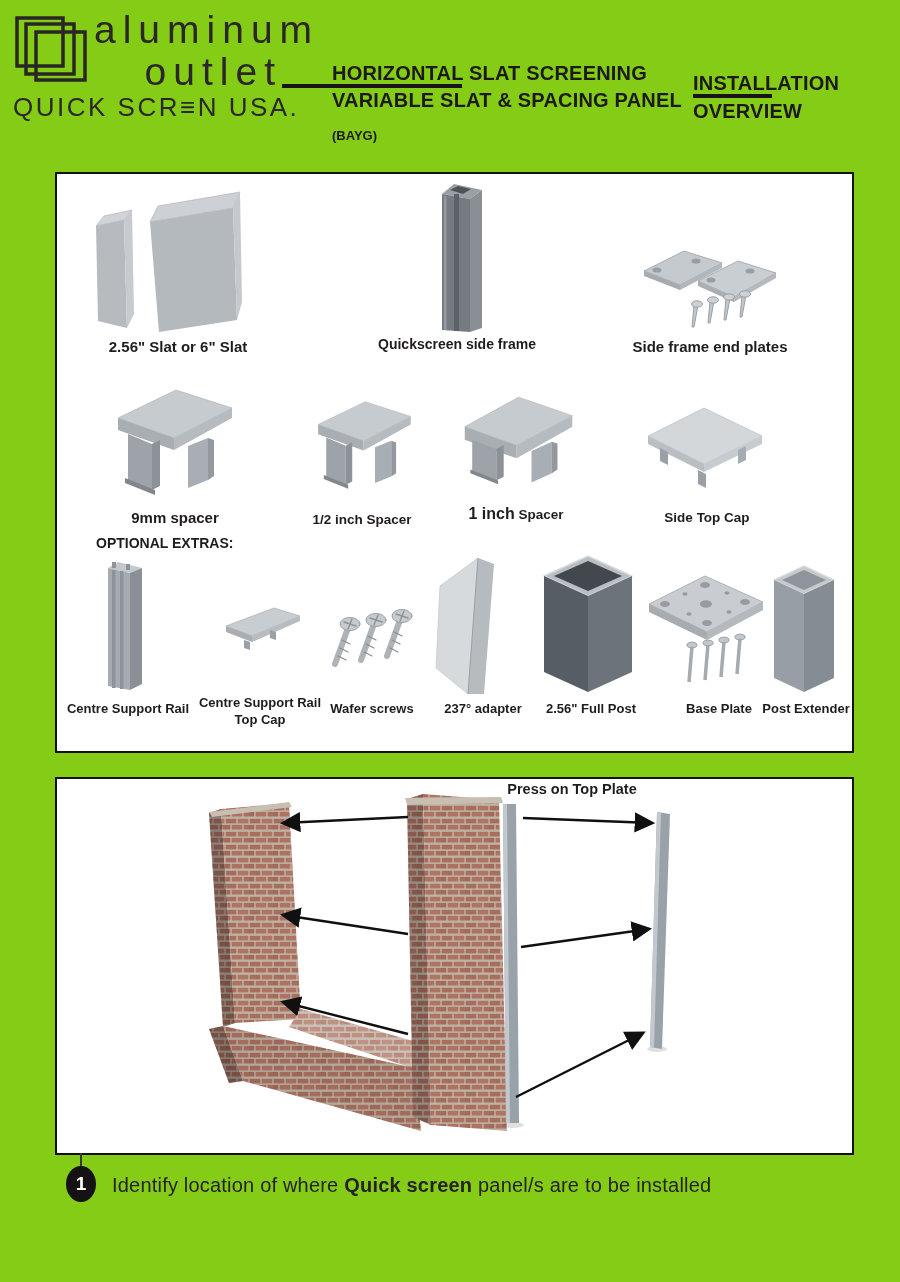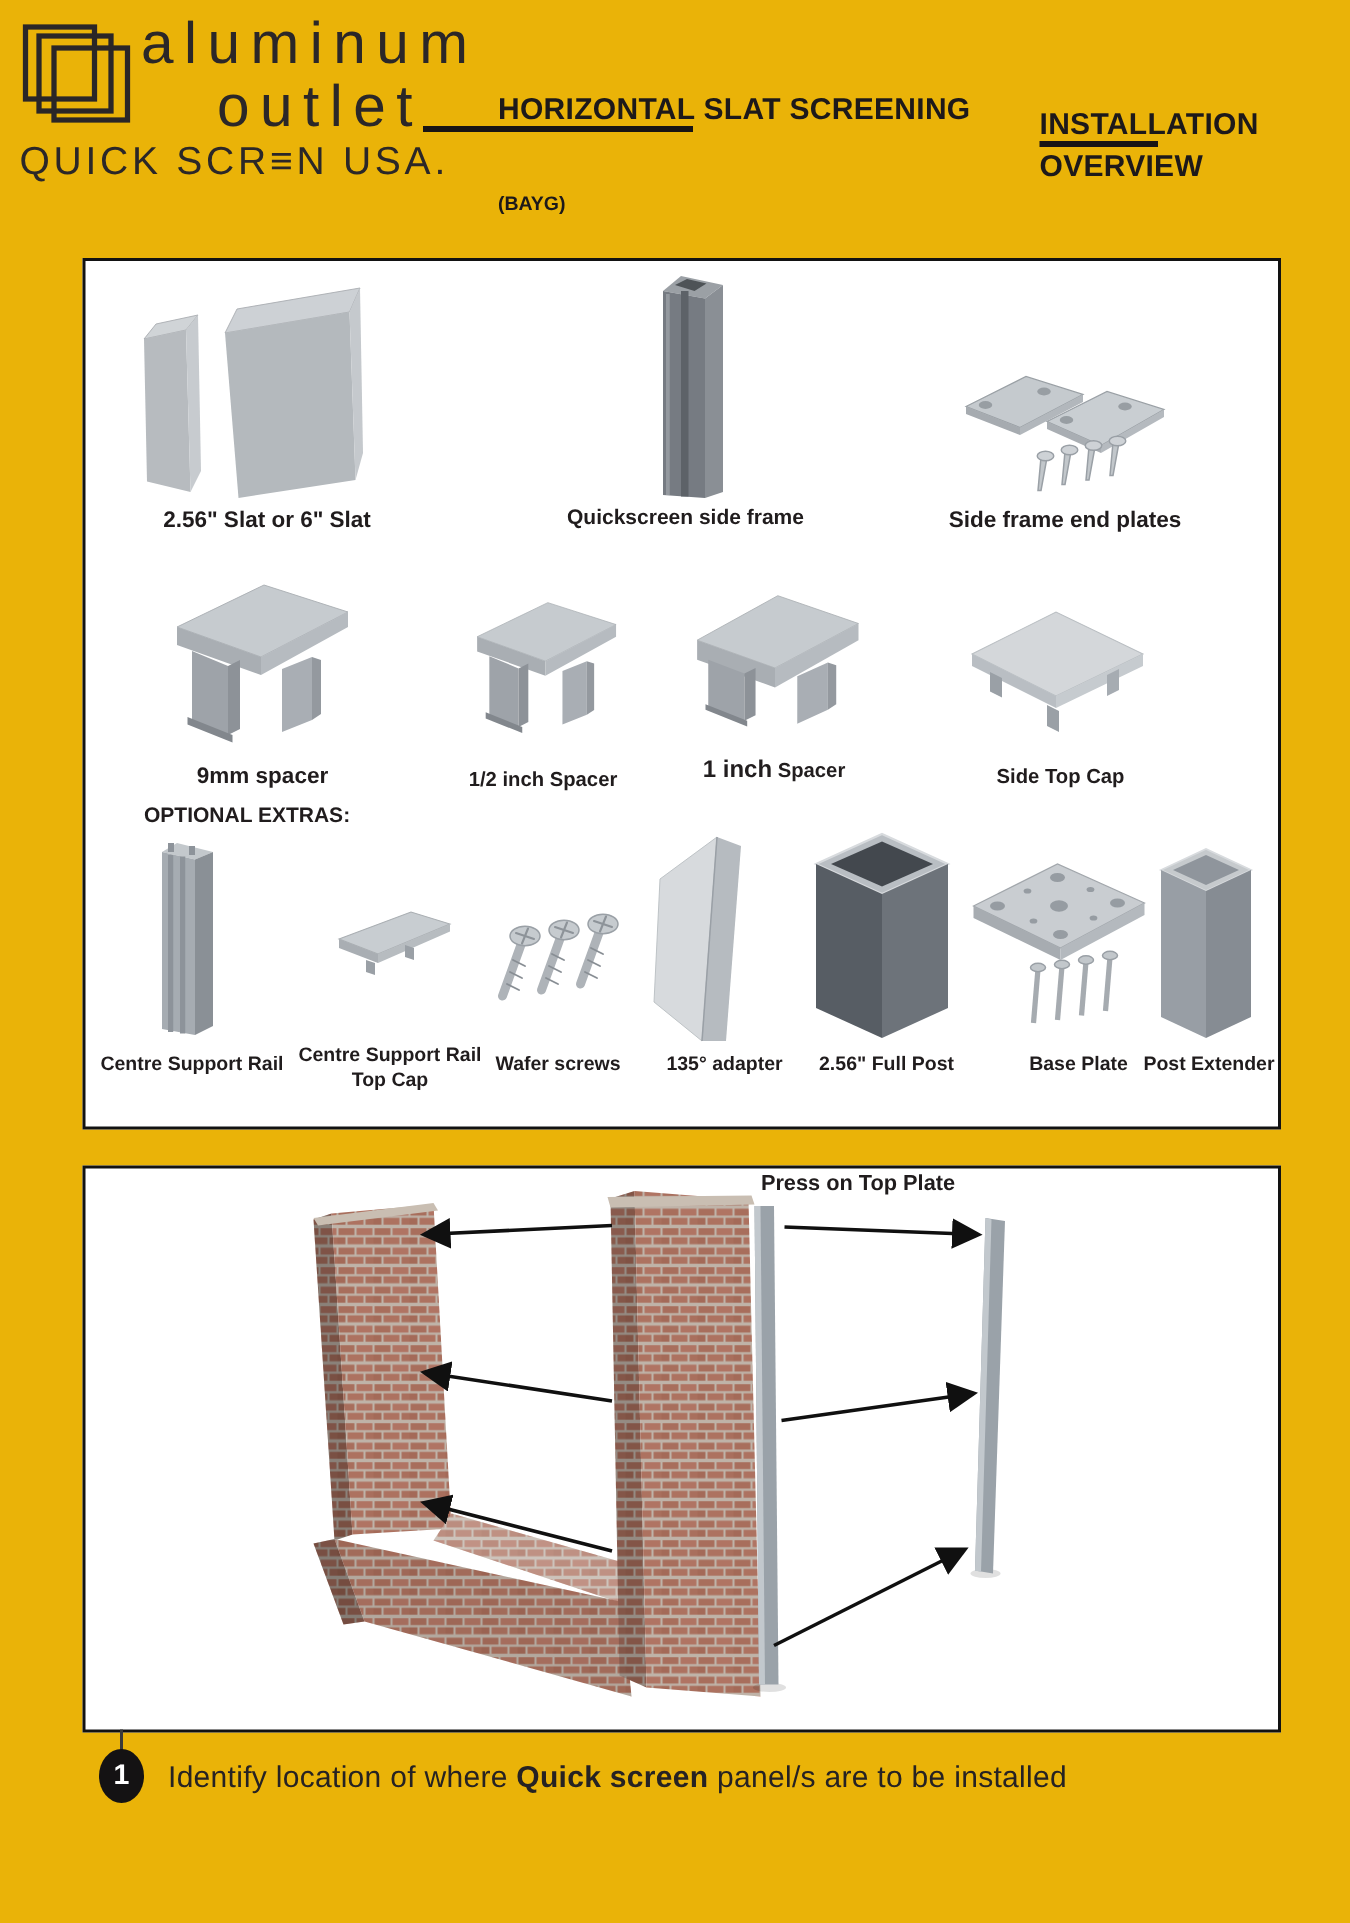--- a/index.html
+++ b/index.html
@@ -1,16 +1,16 @@
 <!DOCTYPE html>
 <html><head>
 <meta charset="utf-8">
 <style>
   html,body{margin:0;padding:0;background:#ffffff;}
-  .page{position:relative;width:900px;height:1282px;background:#eab308;overflow:hidden;
+  .page{position:relative;width:900px;height:1282px;background:#84cc16;overflow:hidden;
         font-family:"Liberation Sans", sans-serif;color:#221e1f;}
   .abs{position:absolute;}
   .ctr{transform:translateX(-50%);white-space:nowrap;text-align:center;}
   .bx{position:absolute;border:2px solid #121212;background:#ffffff;}
   .plabel{font-weight:bold;font-size:13px;color:#201c1d;}
   .brand1{font-size:39px;letter-spacing:7px;color:#2b2728;}
   .brand2{font-size:39px;letter-spacing:7px;color:#2b2728;text-align:right;}
   .brandsub{font-size:26px;letter-spacing:2.5px;color:#2b2728;font-weight:500;}
   .t-big{font-size:20px;font-weight:bold;letter-spacing:.2px;color:#1d191a;}
   .t-sm{font-size:13px;font-weight:bold;color:#1d191a;}
@@ -30,20 +30,21 @@
     <rect x="5" y="6" width="46" height="48" fill="none" stroke="#2a2627" stroke-width="3.5"></rect>
     <rect x="14" y="12" width="48" height="50" fill="none" stroke="#2a2627" stroke-width="3.5"></rect>
     <rect x="24" y="20" width="49" height="48" fill="none" stroke="#2a2627" stroke-width="3.5"></rect>
   </svg>
   <div class="abs brand1" style="left:94px;top:8px;">aluminum</div>
   <div class="abs brand2" style="left:92px;top:50px;width:190px;">outlet</div>
   <div class="abs brandsub" style="left:13px;top:92px;">QUICK SCR≡N USA.</div>
 
   <div class="abs t-big" style="left:332px;top:62px;">HORIZONTAL SLAT SCREENING</div>
   <div class="bar" style="left:282px;top:84px;width:180px;height:4px;"></div>
+  <div class="abs t-big" style="left:332px;top:89px;">VARIABLE SLAT &amp; SPACING PANEL</div>
   <div class="abs t-sm" style="left:332px;top:128px;">(BAYG)</div>
 
   <div class="abs t-big" style="left:693px;top:72px;">INSTALLATION</div>
   <div class="bar" style="left:693px;top:94px;width:79px;height:4px;"></div>
   <div class="abs t-big" style="left:693px;top:100px;">OVERVIEW</div>
 
   <div class="bx" style="left:55px;top:172px;width:795px;height:577px;"></div>
 
   <svg class="abs" style="left:88px;top:182px;" width="180" height="155" viewBox="0 0 180 155">
     <polygon points="8,44 16,34 44,28 36,38" fill="#d0d4d7" stroke="#a9adb1" stroke-width="0.6"></polygon>
@@ -245,21 +246,21 @@
     <span style="font-weight:bold;font-size:16px;">1 inch</span><span style="font-weight:bold;font-size:13.5px;"> Spacer</span>
   </div>
   <div class="abs plabel ctr" style="left:707px;top:510px;font-size:13.5px;">Side Top Cap</div>
 
   <div class="abs plabel" style="left:96px;top:535px;font-size:14px;">OPTIONAL EXTRAS:</div>
 
   <div class="abs plabel ctr" style="left:128px;top:701px;">Centre Support Rail</div>
   <div class="abs plabel ctr" style="left:260px;top:695px;">Centre Support Rail</div>
   <div class="abs plabel ctr" style="left:260px;top:712px;">Top Cap</div>
   <div class="abs plabel ctr" style="left:372px;top:701px;">Wafer screws</div>
-  <div class="abs plabel ctr" style="left:483px;top:701px;">135° adapter</div>
+  <div class="abs plabel ctr" style="left:483px;top:701px;">237° adapter</div>
   <div class="abs plabel ctr" style="left:591px;top:701px;">2.56" Full Post</div>
   <div class="abs plabel ctr" style="left:711px;top:701px;padding-left:16px;">Base Plate</div>
   <div class="abs plabel ctr" style="left:806px;top:701px;">Post Extender</div>
 
   <div class="bx" style="left:55px;top:777px;width:795px;height:374px;"></div>
 
   <svg class="abs" style="left:57px;top:779px;" width="791" height="370" viewBox="0 0 791 370">
     <defs>
       <pattern id="bk" width="24" height="13" patternUnits="userSpaceOnUse">
         <rect width="24" height="13" fill="#bfb3a8"></rect>

